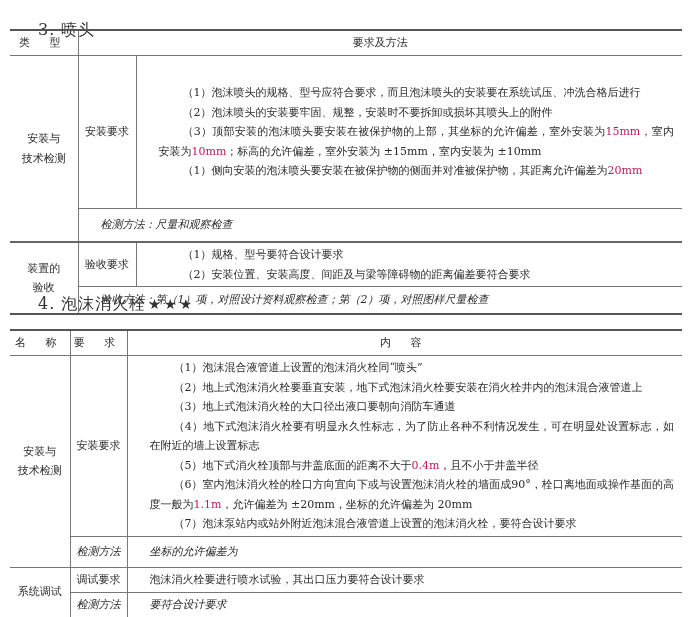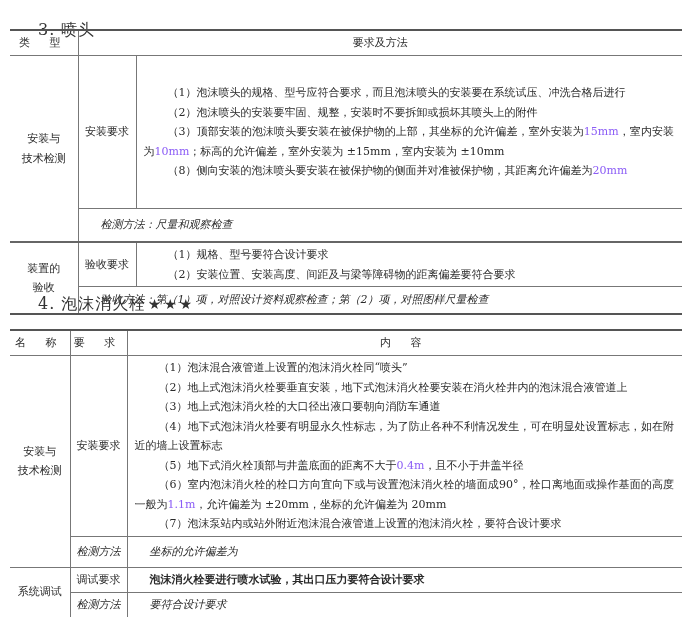--- a/index.html
+++ b/index.html
@@ -20,23 +20,23 @@
   td, th {
     font-weight: normal; padding: 0; vertical-align: middle;
     line-height: 19.5px; font-size: 11px;
   }
   .t1 { top: 29px; border-top: 2px solid #555; border-bottom: 2px solid #555; }
   .t2 { top: 329px; border-top: 2px solid #555; border-bottom: 2px solid #555; }
   .hdr td { border-bottom: 1px solid #777; height: 24px; text-align: center; }
   .vl { border-left: 1px solid #777; }
   .hl td, td.hl { border-top: 1px solid #777; font-style: italic; }
   .center { text-align: center; }
-  .content { padding: 2px 8px 2px 7px; text-align: justify; }
+  .content { padding: 2px 8px 2px 22px; text-align: justify; }
   .p-ind { text-indent: 24px; }
-  .blue { color: #8b5cf6; }
+  .blue { color: #be185d; }
   .spaced { letter-spacing: 8px; }
 </style>
 </head>
 <body>
 
 <div class="section-title" style="top:20px;">3. 喷头</div>
 
 <table class="t1">
   <colgroup>
       <col style="width:68px">
@@ -49,21 +49,21 @@
     <td colspan="2" class="vl">要求及方法</td>
   </tr>
   <tr>
     <td rowspan="2" class="center" style="white-space:pre-line;">安装与
 技术检测</td>
     <td class="vl center" style="height:152px;">安装要求</td>
     <td class="vl content">
       <div class="p-ind">（1）泡沫喷头的规格、型号应符合要求，而且泡沫喷头的安装要在系统试压、冲洗合格后进行</div>
       <div class="p-ind">（2）泡沫喷头的安装要牢固、规整，安装时不要拆卸或损坏其喷头上的附件</div>
       <div class="p-ind"><span>（3）顶部安装的泡沫喷头要安装在被保护物的上部，其坐标的允许偏差，室外安装为</span><span class="blue">15mm</span><span>，室内安装为</span><span class="blue">10mm</span><span>；标高的允许偏差，室外安装为 ±15mm，室内安装为 ±10mm</span></div>
-      <div class="p-ind"><span>（8）侧向安装的泡沫喷头要安装在被保护物的侧面并对准被保护物，其距离允许偏差为</span><span class="blue">20mm</span></div>
+      <div class="p-ind"><span>（1）侧向安装的泡沫喷头要安装在被保护物的侧面并对准被保护物，其距离允许偏差为</span><span class="blue">20mm</span></div>
     </td>
   </tr>
   <tr class="hl">
     <td colspan="2" class="vl content" style="height:28px;padding-left:22px;">检测方法：尺量和观察检查</td>
   </tr>
   <tr style="border-top:2px solid #666;">
     <td rowspan="2" class="center" style="white-space:pre-line;">装置的
 验收</td>
     <td class="vl center" style="height:43px;">验收要求</td>
     <td class="vl content">
@@ -105,20 +105,20 @@
       <div class="p-ind">（7）泡沫泵站内或站外附近泡沫混合液管道上设置的泡沫消火栓，要符合设计要求</div>
     </td>
   </tr>
   <tr class="hl">
     <td class="vl center" style="height:30px;">检测方法</td>
     <td class="vl content" style="padding-left:22px;">坐标的允许偏差为</td>
   </tr>
   <tr style="border-top:1px solid #777;">
     <td rowspan="2" class="center">系统调试</td>
     <td class="vl center" style="height:24px;">调试要求</td>
-    <td class="vl content" style="padding-left:22px;font-weight:bold;">泡沫消火栓要进行喷水试验，其出口压力要符合设计要求</td>
+    <td class="vl content" style="padding-left:22px;">泡沫消火栓要进行喷水试验，其出口压力要符合设计要求</td>
   </tr>
   <tr class="hl">
     <td class="vl center" style="height:24px;">检测方法</td>
     <td class="vl content" style="padding-left:22px;">要符合设计要求</td>
   </tr>
 </tbody>
   </table>
 
 </body></html>

